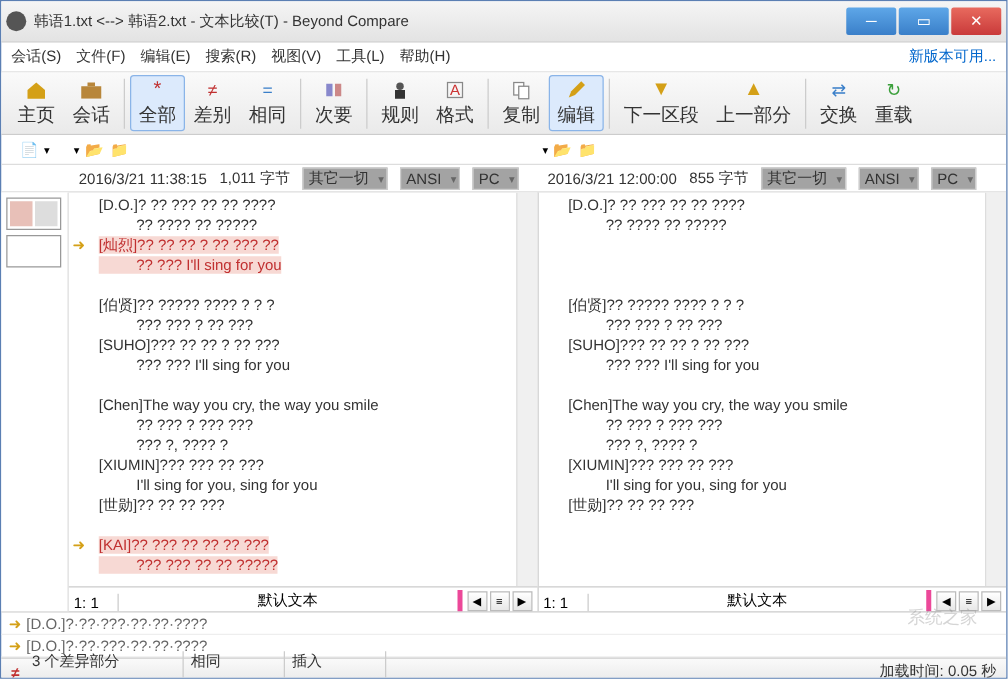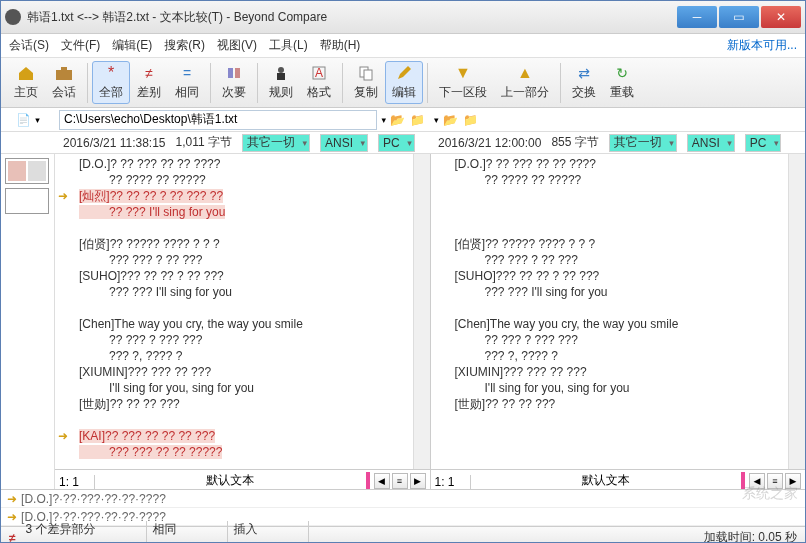--- a/index.html
+++ b/index.html
@@ -13,30 +13,30 @@
 .winbtn.max{background:linear-gradient(#5ea7e8,#3a7fc9)}
 .winbtn.close{background:linear-gradient(#e86a5e,#c93a3a)}
 .menubar{height:24px;display:flex;align-items:center;padding:0 8px;gap:12px;border-bottom:1px solid #e0e0e0}
 .menubar span{color:#333;cursor:default}
 .menubar .update{margin-left:auto;color:#0066cc}
 .toolbar{height:50px;background:linear-gradient(#fafafa,#eaeaea);display:flex;align-items:center;padding:0 6px;border-bottom:1px solid #ccc}
 .tb-sep{width:1px;height:40px;background:#ccc;margin:0 4px}
 .tb-btn{display:flex;flex-direction:column;align-items:center;padding:2px 6px;cursor:default;border:1px solid transparent;border-radius:3px}
 .tb-btn.active{background:#dceafc;border:1px solid #8ab4e8}
 .tb-btn .ico{width:20px;height:18px;margin-bottom:2px;display:flex;align-items:center;justify-content:center}
-.tb-btn .lbl{font-size:12px;color:#333}
+.tb-btn .lbl{font-size:15px;color:#333}
 .pathbar{height:24px;display:flex;align-items:center;border-bottom:1px solid #ddd}
 .path-left{width:54px;display:flex;align-items:center;justify-content:center;gap:4px}
 .path-box{flex:1;display:flex;align-items:center;padding:0 4px;gap:4px}
 .path-input{flex:1;height:20px;border:1px solid #bcd;background:#fff;padding:0 4px;font-size:12px}
 .path-ico{width:16px;height:16px;display:inline-flex;align-items:center;justify-content:center;color:#b88a3a}
 .infobar{height:22px;display:flex;border-bottom:1px solid #ddd;font-size:11px;color:#333}
 .info-left{width:54px}
 .info-half{flex:1;display:flex;align-items:center;padding:0 8px;gap:10px}
-.info-half .combo{border:1px solid #ccc;padding:0 14px 0 4px;height:18px;display:flex;align-items:center;position:relative;background:#5eead4}
+.info-half .combo{border:1px solid #ccc;padding:0 14px 0 4px;height:18px;display:flex;align-items:center;position:relative;background:#a3a3a3}
 .info-half .combo::after{content:"▾";position:absolute;right:2px;font-size:9px;color:#666}
 .main{display:flex;height:335px}
 .thumbs{width:54px;background:#fff;border-right:1px solid #ddd;padding:4px;display:flex;flex-direction:column;gap:4px}
 .thumb{width:44px;height:26px;border:1px solid #999;background:#fff;position:relative}
 .thumb.a::before{content:"";position:absolute;left:2px;top:2px;width:18px;height:20px;background:#e8c0b8}
 .thumb.a::after{content:"";position:absolute;right:2px;top:2px;width:18px;height:20px;background:#ddd}
 .panes{flex:1;display:flex}
 .pane{flex:1;display:flex;flex-direction:column;border-right:1px solid #ccc;position:relative}
 .pane:last-child{border-right:none}
 .code-wrap{flex:1;display:flex;overflow:hidden}
@@ -52,21 +52,21 @@
 .pane-status .mode{flex:1;text-align:center;border-right:4px solid #ec4899}
 .pane-status .nav{display:flex;gap:2px;padding:0 4px}
 .nav-btn{width:16px;height:16px;border:1px solid #bbb;background:linear-gradient(#fff,#e8e8e8);display:flex;align-items:center;justify-content:center;font-size:9px}
 .bottom-rows{border-top:1px solid #ccc}
 .br{height:18px;display:flex;align-items:center;padding:0 6px;font-family:Consolas,monospace;font-size:11px;color:#666;border-bottom:1px solid #eee}
 .br .arr{color:#d4a017;margin-right:4px}
 .statusbar{height:22px;background:linear-gradient(#fafafa,#e8e8e8);display:flex;align-items:center;padding:0 8px;font-size:11px;color:#333;border-top:1px solid #ccc}
 .statusbar .diff-ico{color:#c03030;font-weight:bold;margin-right:4px}
 .statusbar .sect{border-right:1px solid #ccc;padding:0 50px 16px 6px}
 .statusbar .sect:first-child{padding-left:0}
-.watermark{position:absolute;right:8px;bottom:40px;opacity:.35;font-size:14px;color:#888;pointer-events:none}
+.watermark{position:absolute;right:24px;bottom:40px;opacity:.35;font-size:14px;color:#888;pointer-events:none}
 svg{display:block}
 </style>
 </head>
 <body>
 
 <div class="titlebar">
   <div class="icon"></div>
   <div class="title">韩语1.txt &lt;--&gt; 韩语2.txt - 文本比较(T) - Beyond Compare</div>
   <div class="winbtns">
     <div class="winbtn min">─</div>
@@ -183,21 +183,20 @@
       <div class="lbl">重载</div>
     </div>
 </div>
 
 <div class="pathbar">
   <div class="path-left">
     <span>📄</span>
     <span style="font-size:9px">▾</span>
   </div>
   <div class="path-box">
-    <input class="path-input" value="C:\Users\echo\Desktop\韩语1.txt" style="">
     <span style="font-size:9px">▾</span>
     <span class="path-ico">📂</span>
     <span class="path-ico">📁</span>
   </div>
   <div class="path-box">
     <span style="font-size:9px">▾</span>
     <span class="path-ico">📂</span>
     <span class="path-ico">📁</span>
   </div>
 </div>

